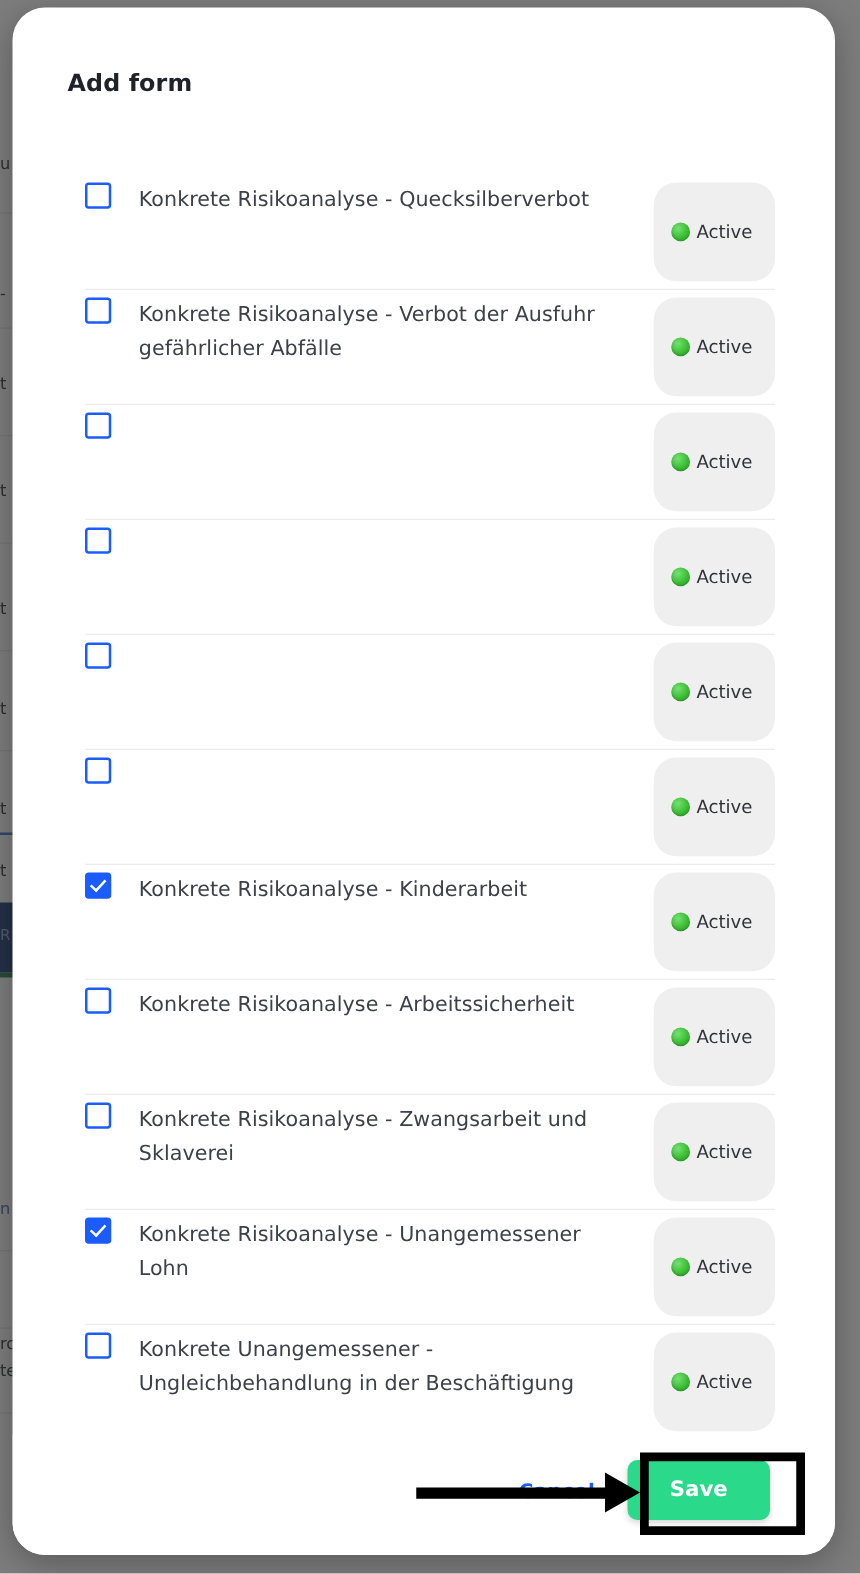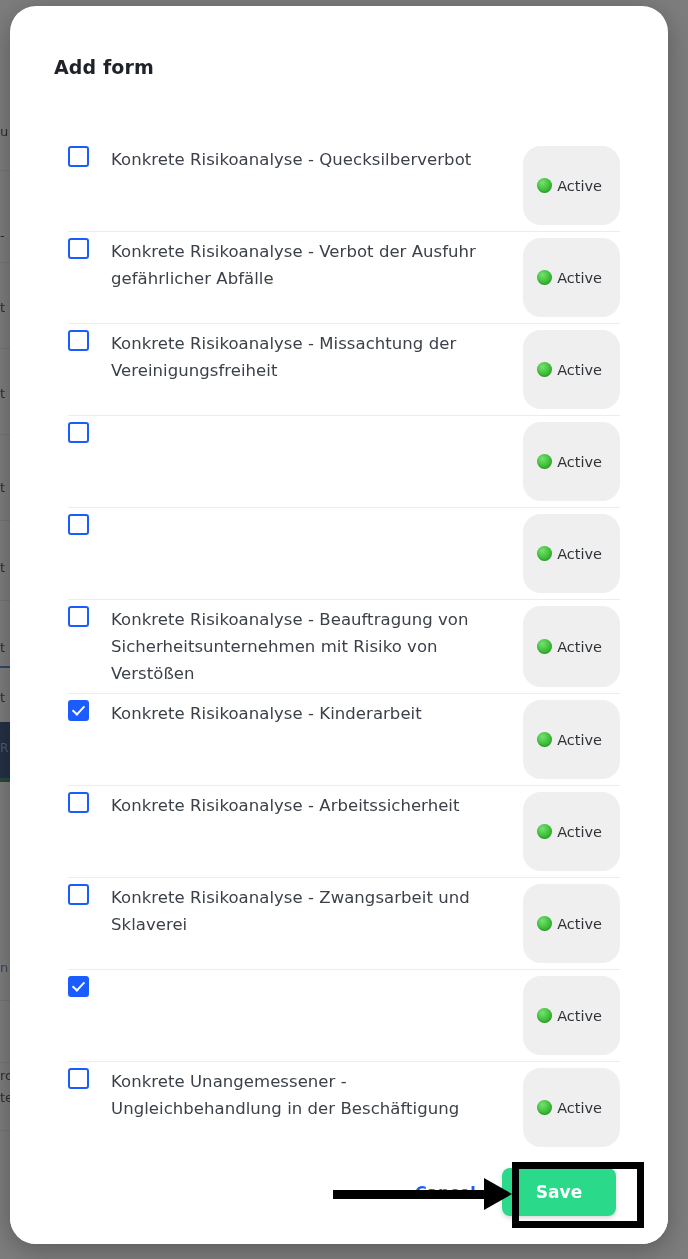--- a/index.html
+++ b/index.html
@@ -303,43 +303,41 @@
           <div class="row">
             <span class="cb off"></span>
             <span class="row-label">Konkrete Risikoanalyse - Verbot der Ausfuhr gefährlicher Abfälle</span>
             <span class="badge">
               <span class="badge-dot"></span>
               <span class="badge-text">Active</span>
             </span>
           </div>
           <div class="row">
             <span class="cb off"></span>
-            <span class="row-label">Konkrete Risikoanalyse - Missachtung der Vereinigungsfreiheit</span>
-            <span class="badge">
-              <span class="badge-dot"></span>
-              <span class="badge-text">Active</span>
-            </span>
-          </div>
-          <div class="row">
-            <span class="cb off"></span>
-            <span class="badge">
-              <span class="badge-dot"></span>
-              <span class="badge-text">Active</span>
-            </span>
-          </div>
-          <div class="row">
-            <span class="cb off"></span>
-            <span class="badge">
-              <span class="badge-dot"></span>
-              <span class="badge-text">Active</span>
-            </span>
-          </div>
-          <div class="row">
-            <span class="cb off"></span>
-            <span class="row-label">Konkrete Risikoanalyse - Beauftragung von Sicherheitsunternehmen mit Risiko von Verstößen</span>
+            <span class="badge">
+              <span class="badge-dot"></span>
+              <span class="badge-text">Active</span>
+            </span>
+          </div>
+          <div class="row">
+            <span class="cb off"></span>
+            <span class="badge">
+              <span class="badge-dot"></span>
+              <span class="badge-text">Active</span>
+            </span>
+          </div>
+          <div class="row">
+            <span class="cb off"></span>
+            <span class="badge">
+              <span class="badge-dot"></span>
+              <span class="badge-text">Active</span>
+            </span>
+          </div>
+          <div class="row">
+            <span class="cb off"></span>
             <span class="badge">
               <span class="badge-dot"></span>
               <span class="badge-text">Active</span>
             </span>
           </div>
           <div class="row">
             <span class="cb on"></span>
             <span class="row-label">Konkrete Risikoanalyse - Kinderarbeit</span>
             <span class="badge">
               <span class="badge-dot"></span>
@@ -357,20 +355,21 @@
           <div class="row">
             <span class="cb off"></span>
             <span class="row-label">Konkrete Risikoanalyse - Zwangsarbeit und Sklaverei</span>
             <span class="badge">
               <span class="badge-dot"></span>
               <span class="badge-text">Active</span>
             </span>
           </div>
           <div class="row">
             <span class="cb on"></span>
+            <span class="row-label">Konkrete Risikoanalyse - Unangemessener Lohn</span>
             <span class="badge">
               <span class="badge-dot"></span>
               <span class="badge-text">Active</span>
             </span>
           </div>
           <div class="row">
             <span class="cb off"></span>
             <span class="row-label">Konkrete Unangemessener - Ungleichbehandlung in der Beschäftigung</span>
             <span class="badge">
               <span class="badge-dot"></span>

